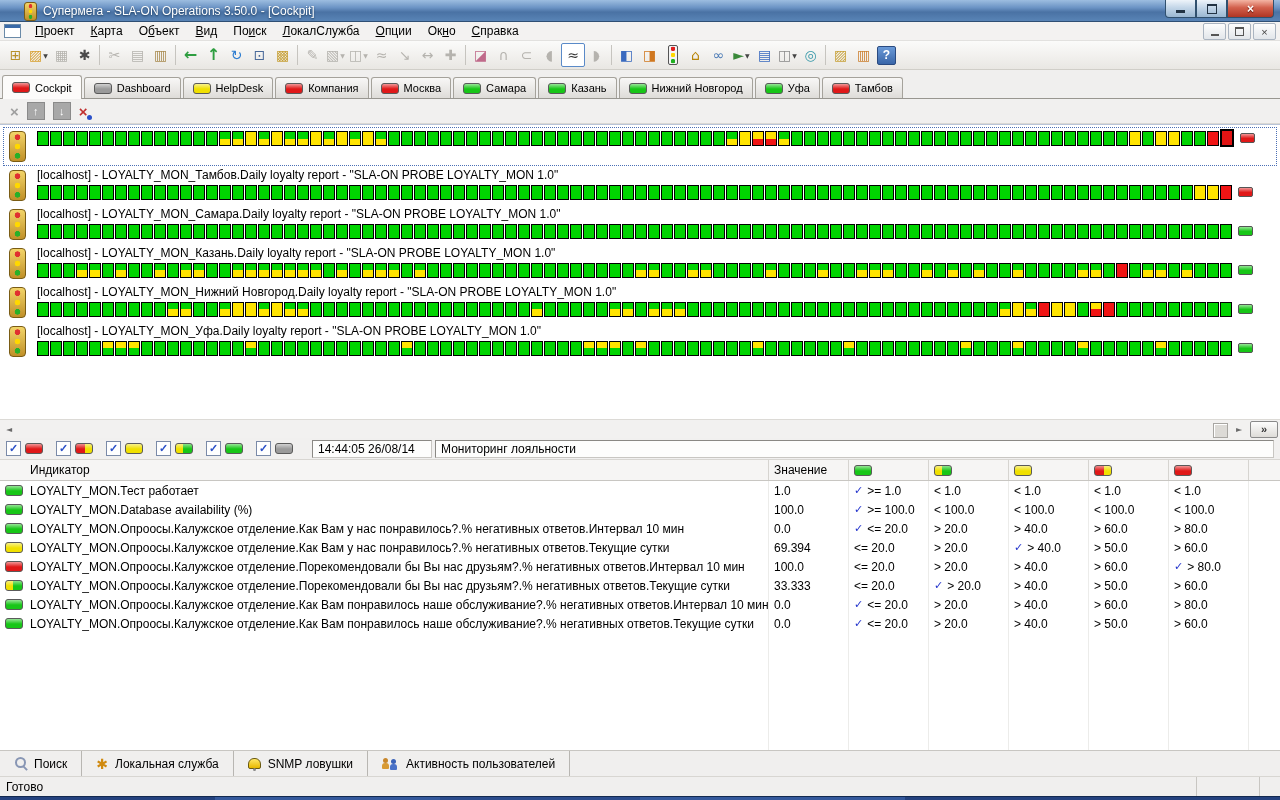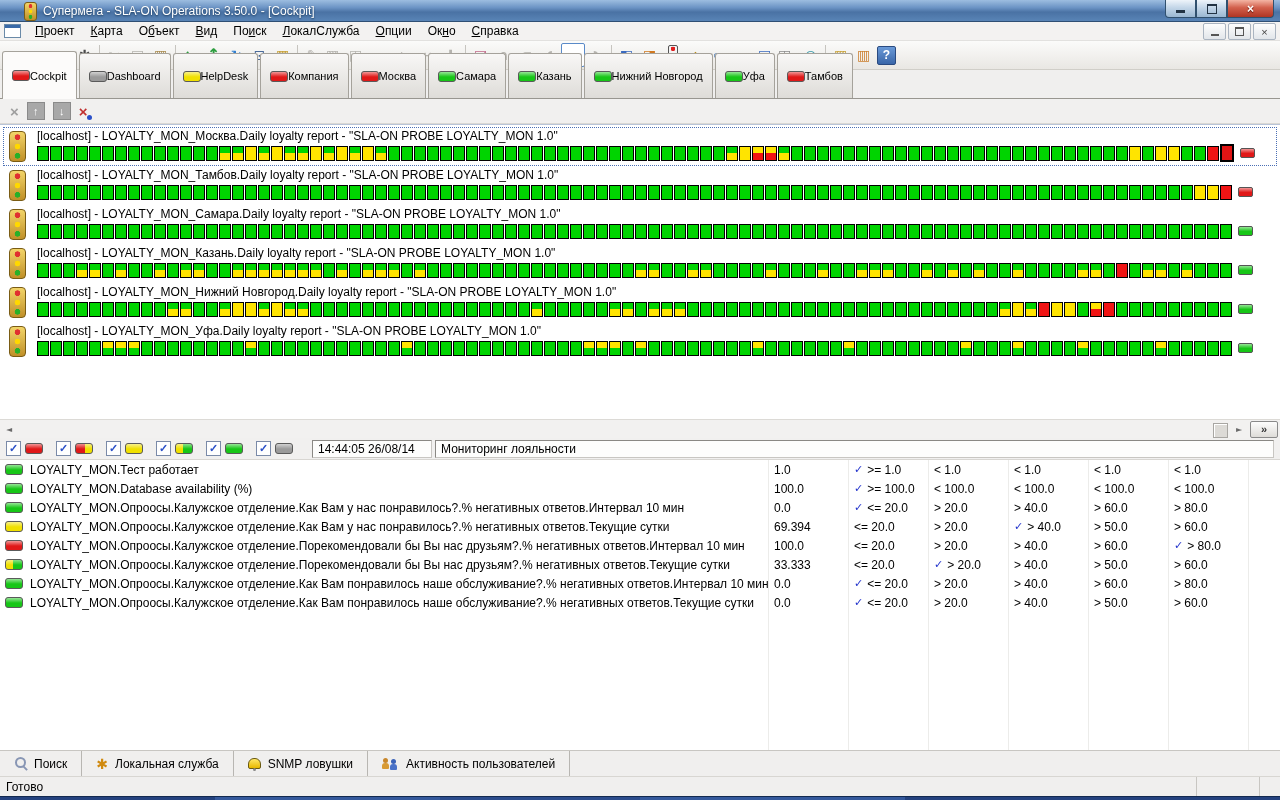--- a/index.html
+++ b/index.html
@@ -51,21 +51,21 @@
     border:1px solid #2a4a80;border-radius:2px;font-weight:bold;font-size:12px;
     display:flex;align-items:center;justify-content:center}
   .tl-col{width:8px;height:18px;border:1px solid #555;border-radius:2px;background:
     radial-gradient(circle at 50% 16%,#e02020 2px,rgba(0,0,0,0) 2.5px),
     radial-gradient(circle at 50% 50%,#ffd800 2px,rgba(0,0,0,0) 2.5px),
     radial-gradient(circle at 50% 84%,#20b020 2px,rgba(0,0,0,0) 2.5px),#f4f4f4}
 
   
   #tabbar{height:26px;flex:none;background:#f0efee;display:flex;align-items:flex-end;
     padding:2px 2px 0;gap:2px;border-bottom:1px solid #989690}
-  .tab{height:20px;display:flex;align-items:center;padding:12px 9px;font-size:11px;
+  .tab{height:20px;display:flex;align-items:center;gap:5px;padding:0 9px;font-size:11px;
     background:linear-gradient(#f8f7f6,#dedcd8);border:1px solid #a5a29b;border-bottom:none;
     border-radius:3px 3px 0 0;white-space:nowrap}
   .tab.active{height:23px;background:#fcfbfa;margin-bottom:-1px}
   .led{width:16px;height:9px;flex:none;border:1px solid #5a5a5a;border-radius:3px;
     background-image:linear-gradient(rgba(255,255,255,.55),rgba(255,255,255,0) 55%)}
   .led-red{background-color:#e01818}
   .led-green{background-color:#17c617}
   .led-yellow{background-color:#f0e000}
   .led-gray{background-color:#9a9a9a}
   .led-red-yellow{background-image:linear-gradient(rgba(255,255,255,.5),rgba(255,255,255,0) 55%),
@@ -405,21 +405,20 @@
       <div class="mini-x">×</div>
       <div class="mini-btn">↑</div>
       <div class="mini-btn">↓</div>
       <div class="mini-del">×</div>
     </div>
 
   <div id="cockpit">
       <div class="mrow selected">
         <div class="traffic"></div>
         <div class="mcontent">
-          <div class="mtitle">[localhost] - LOYALTY_MON_Москва.Daily loyalty report - "SLA-ON PROBE LOYALTY_MON 1.0"</div>
           <div class="mstrip-row">
             <div class="mstrip">
               <span class="cell cG"></span>
               <span class="cell cG"></span>
               <span class="cell cG"></span>
               <span class="cell cG"></span>
               <span class="cell cG"></span>
               <span class="cell cG"></span>
               <span class="cell cG"></span>
               <span class="cell cG"></span>
@@ -1063,20 +1062,37 @@
         <div class="fitem">
           <span class="fcheck">✓</span>
           <span class="led led-gray"></span>
         </div>
       </div>
     <div class="fbox ftime">14:44:05 26/08/14</div>
     <div class="fbox flabel">Мониторинг лояльности</div>
   </div>
 
   <div id="tablewrap">
+    <div class="thead tgrid">
+      <div class="tcell-led"></div>
+      <div class="tname">Индикатор</div>
+      <div class="tcell">Значение</div>
+      <div id="hdr-leds" style="display:contents"><div class="tcell">
+            <span class="led led-green"></span>
+          </div><div class="tcell">
+            <span class="led led-yellow-green"></span>
+          </div><div class="tcell">
+            <span class="led led-yellow"></span>
+          </div><div class="tcell">
+            <span class="led led-red-yellow"></span>
+          </div><div class="tcell">
+            <span class="led led-red"></span>
+          </div></div>
+      <div class="tcell"></div>
+    </div>
     <div id="tbody">
         <div class="trow tgrid">
           <div class="tcell-led">
             <span class="led led-green"></span>
           </div>
           <div class="tname">LOYALTY_MON.Тест работает</div>
           <div class="tcell">1.0</div>
           <div class="tcell">
             <span class="check">✓</span>
             <span>&gt;= 1.0</span>

